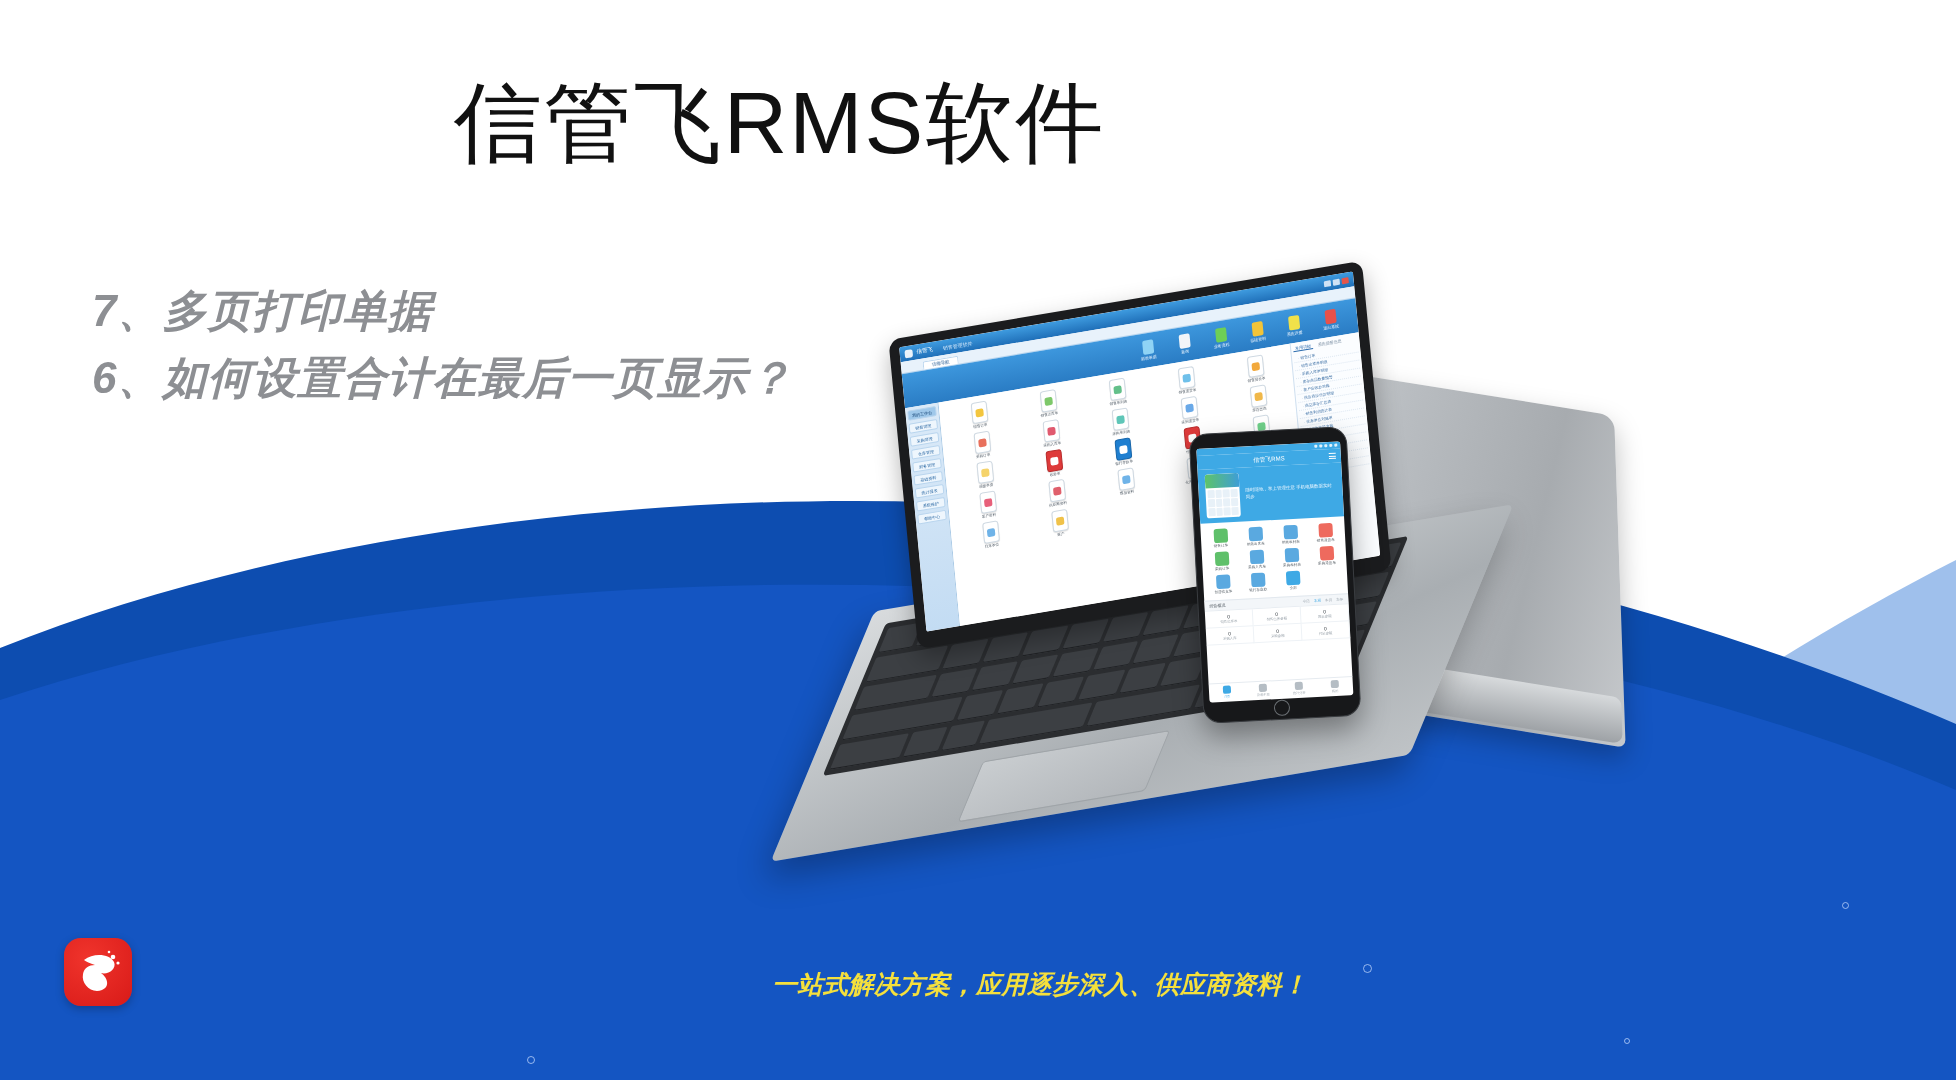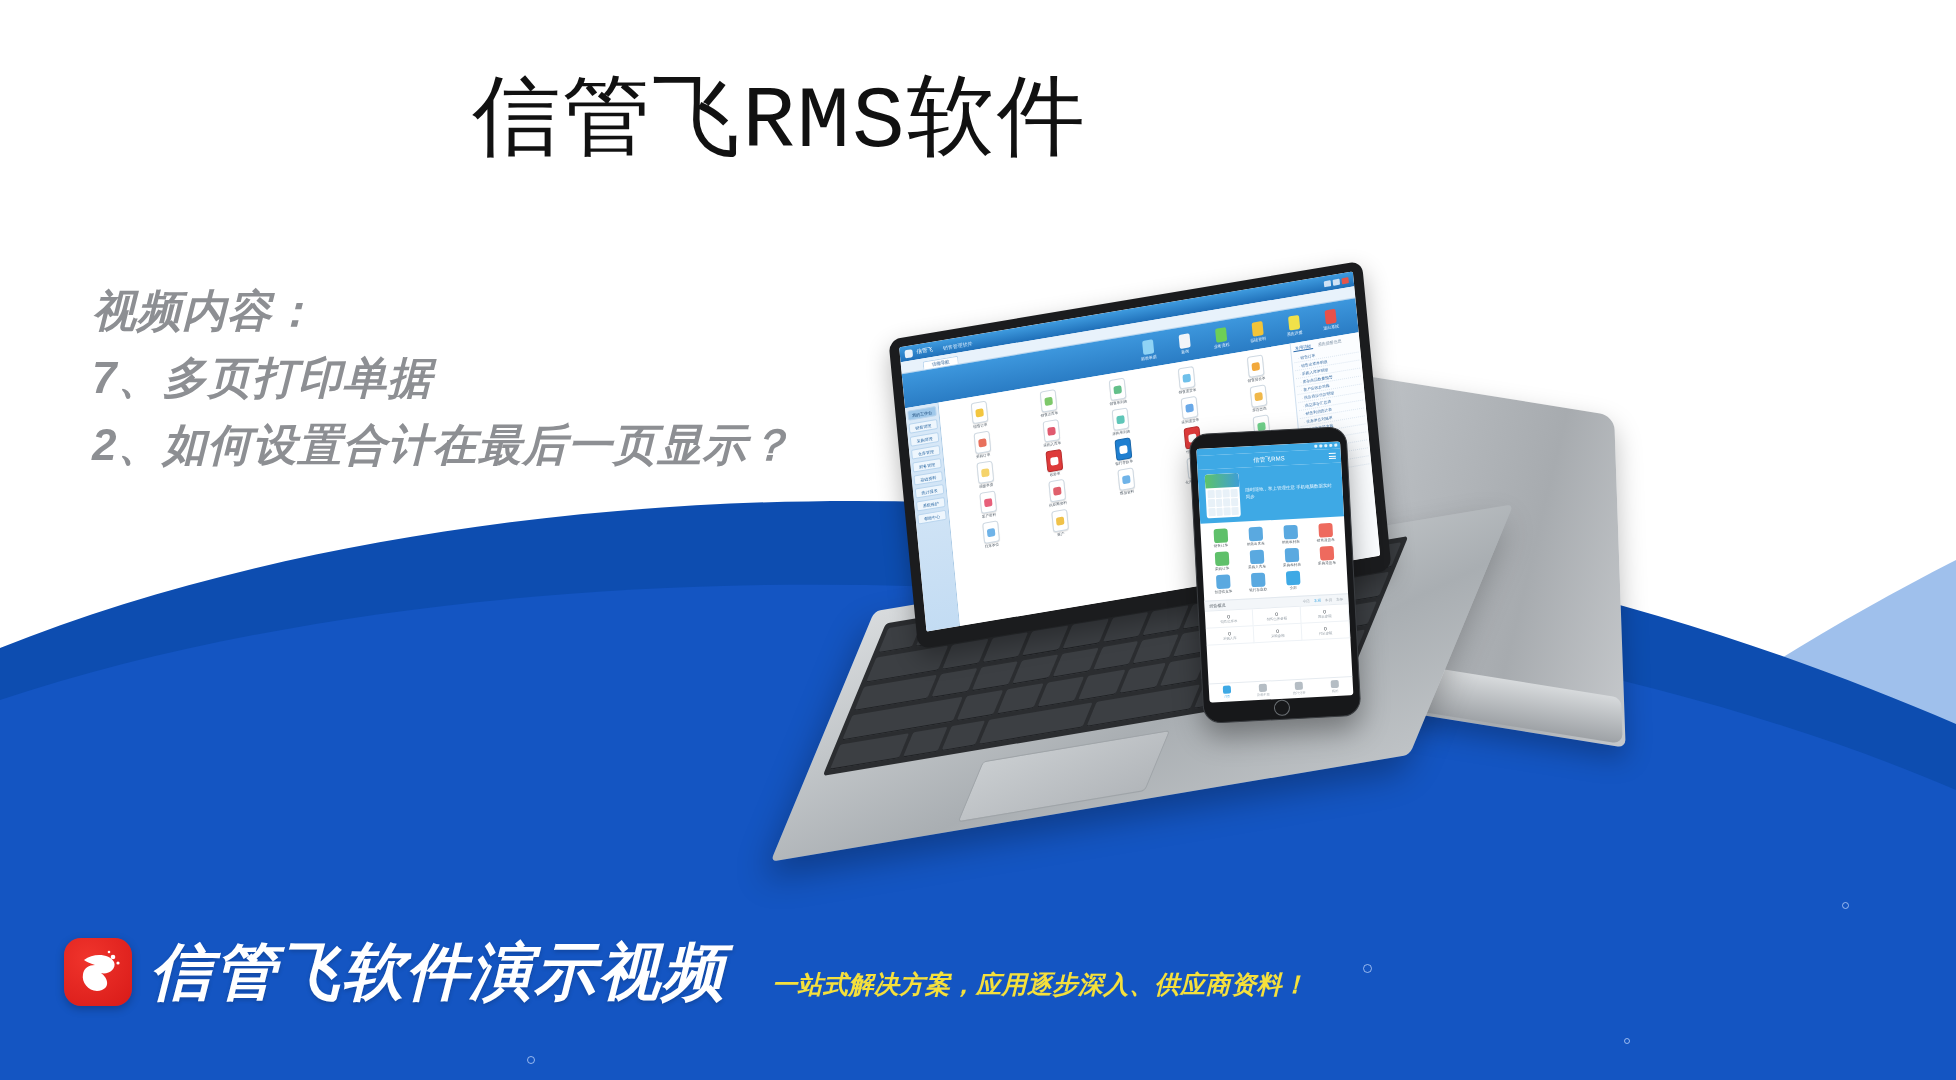--- a/index.html
+++ b/index.html
@@ -15,21 +15,21 @@
 
   
   .wave-layer { position:absolute; left:0; top:0; width:1956px; height:1080px; }
 
   
   .title {
     position:absolute;
     left:0; top:74px;
     width:1559px;
     text-align:center;
-    font-family:Liberation Mono, monospace;
+    font-family:Liberation Sans, sans-serif;
     font-size:88px;
     line-height:1.12;
     color:#111111;
     letter-spacing:2px;
     white-space:nowrap;
   }
 
   
   .body-text {
     position:absolute;
@@ -261,23 +261,22 @@
   <svg class="wave-layer" viewBox="0 0 1956 1080" preserveAspectRatio="none">
     <rect x="0" y="0" width="1956" height="1080" fill="#ffffff"></rect>
     <path d="M1956,560 L1956,1080 L1240,1080 C1450,880 1700,690 1956,560 Z" fill="#9fc0ec"></path>
     <path d="M0,648 C320,520 760,470 1180,520 C1520,560 1760,640 1956,724 L1956,1080 L0,1080 Z" fill="#0d4db0"></path>
     <path d="M0,700 C300,600 720,560 1140,600 C1500,636 1770,710 1956,790 L1956,1080 L0,1080 Z" fill="#1455c2"></path>
   </svg>
 
   <div class="title">信管飞RMS软件</div>
 
   <div class="body-text">
-    <span class="line">视频内容：</span>
     <span class="line indent">7、多页打印单据</span>
-    <span class="line indent">2、如何设置合计在最后一页显示？</span>
+    <span class="line indent">6、如何设置合计在最后一页显示？</span>
   </div>
 
   <div class="devices">
 
     <div class="laptop-back"></div>
     <div class="laptop-back-edge"></div>
 
     <div class="laptop-open">
 
       <div class="base">
@@ -719,21 +718,20 @@
   </div>
 
   <div class="logo-mark">
     <svg viewBox="0 0 68 68" width="68" height="68" aria-hidden="true">
       <path d="M20 22 C30 14, 46 16, 50 24 C53 31, 44 37, 37 35 C44 40, 46 49, 38 52 C27 56, 17 46, 19 36 C20 30, 25 27, 31 27 C26 25, 22 24, 20 22 Z" fill="#ffffff"></path>
       <circle cx="49" cy="19" r="2.3" fill="#ffffff"></circle>
       <circle cx="54" cy="25" r="1.6" fill="#ffffff"></circle>
       <circle cx="45" cy="14" r="1.3" fill="#ffffff"></circle>
     </svg>
   </div>
-  <div class="brand">信管飞软件演示视频</div>
   <div class="tagline">一站式解决方案，应用逐步深入、供应商资料！</div>
 
   <span class="dot d1"></span>
   <span class="dot d2"></span>
   <span class="dot d3"></span>
   <span class="dot d4"></span>
 
 </div>
 
 </body></html>

